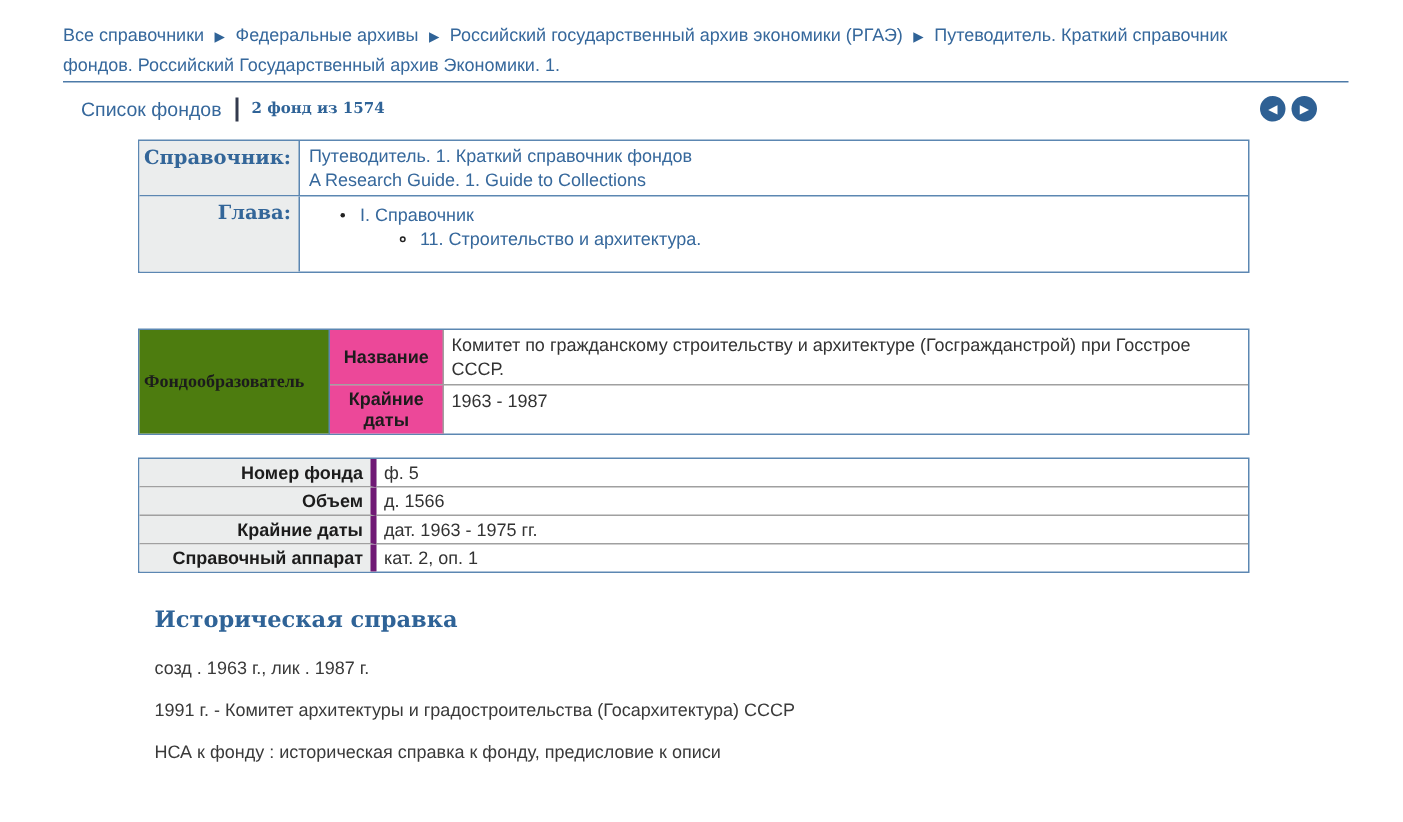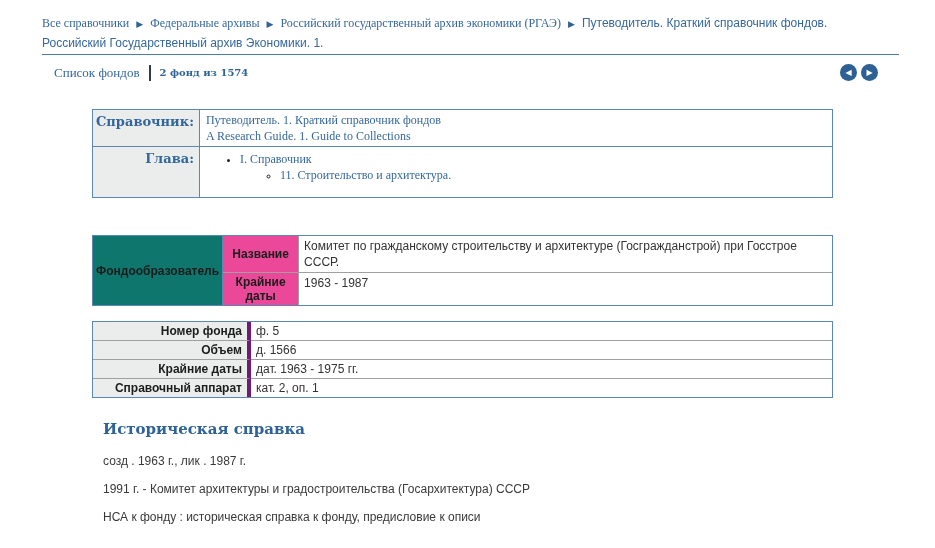--- a/index.html
+++ b/index.html
@@ -3,21 +3,21 @@
 <meta charset="utf-8">
 <style>
   * { box-sizing: border-box; }
   html, body { margin:0; padding:0; }
   body {
     width: 935px; height: 548px; overflow: hidden;
     background: #ffffff;
     font-family: "Liberation Sans", sans-serif;
     font-size: 12px; color: #333333;
   }
-  a { text-decoration: none; font-family: Liberation Serif, serif; }
+  a { text-decoration: none; }
 
   
   .breadcrumb-wrap {
     margin: 0 36px 0 42px;
     padding: 14px 0 0 0;
     border-bottom: 1px solid #4d7aa8;
   }
   .breadcrumb {
     max-width: 815px;
     line-height: 19px;
@@ -47,44 +47,45 @@
     display: flex; align-items: center; justify-content: center;
     font-size: 8px; line-height: 1; border: none; padding: 0; cursor: pointer;
   }
 
   
   .content { margin-left: 92px; width: 741px; }
   table { border-collapse: separate; border-spacing: 0; width: 741px; font-size: 12px; }
   .tbl { border: 1px solid #5c87b2; }
 
   
-  .t-guide { margin-top: 19px; }
+  .t-guide { margin-top: 3px; }
   .t-guide td.lbl {
     width: 92px; background: #ebeded;
     text-align: right; vertical-align: top;
     font-family: "DejaVu Serif", "Liberation Serif", serif;
     font-weight: bold; font-size: 13px; color: #336699;
     padding: 4px 5px 4px 3px;
     border-right: 1px solid #5c87b2;
   }
   .t-guide td.cont { padding: 2px 6px; vertical-align: top; line-height: 16px; }
   .t-guide tr.rb td { border-bottom: 1px solid #5c87b2; }
   .t-guide a { color: #36689c; display: block; cursor: pointer; }
   .chapter-list { margin: 2px 0 12px 0; padding-left: 34px; list-style: disc; }
   .chapter-list ul { margin: 0; padding-left: 40px; list-style: circle; }
   .chapter-list li::marker { color: #222222; font-size: 11px; }
   .chapter-list a { display: inline; }
 
   
   .t-creator { margin-top: 37px; }
   .t-creator td.group {
-    width: 127px; background: #0f766e;
+    width: 127px; background: #4d7c0f;
     font-weight: bold; color: #1c1c1c;
     vertical-align: middle; padding: 2px 3px;
     border-right: 1px solid #5c87b2;
+    font-family: Liberation Serif, serif;
   }
   .t-creator td.lbl2 {
     width: 76px; background: #ec4899;
     font-weight: bold; color: #1c1c1c; text-align: center;
     vertical-align: middle; padding: 2px 5px;
     border-right: 1px solid #a0a0a0;
   }
   .t-creator td.val { padding: 2px 5px; vertical-align: top; line-height: 16px; }
   .t-creator tr.rb td.lbl2, .t-creator tr.rb td.val { border-bottom: 1px solid #a0a0a0; }
 

